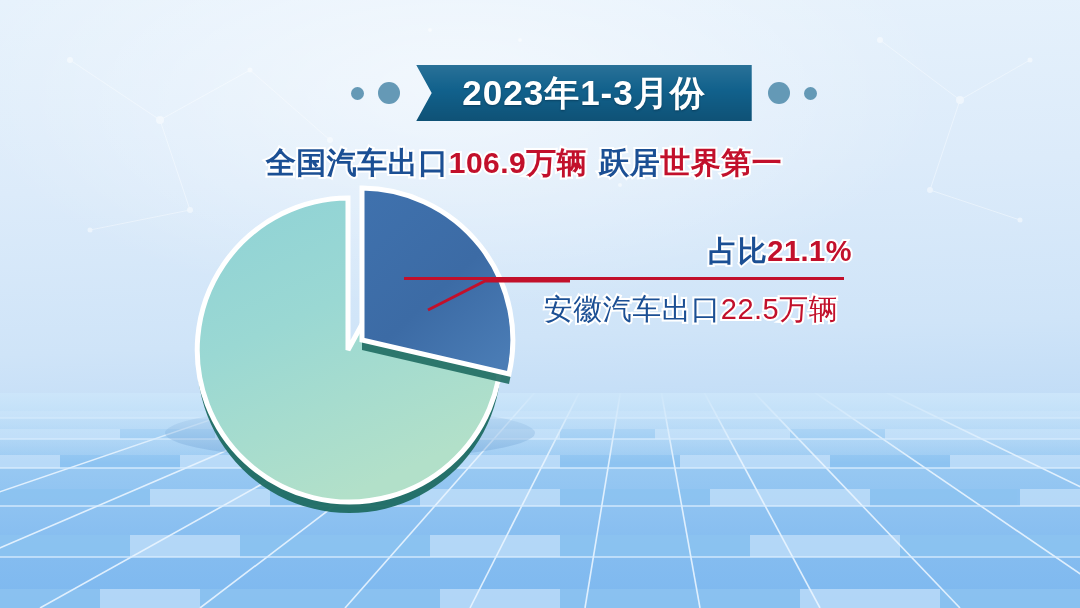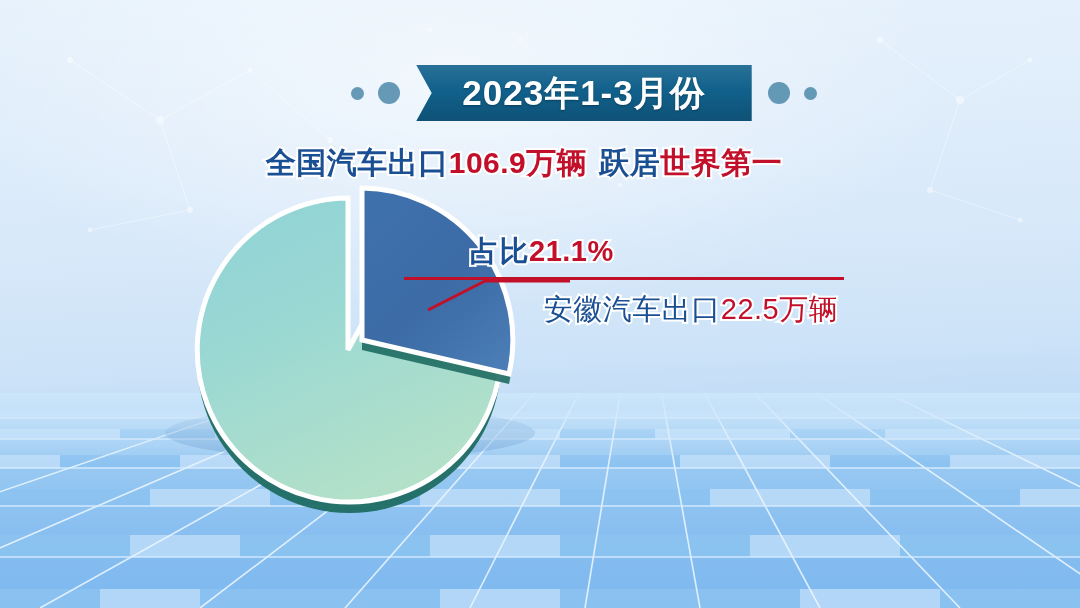--- a/index.html
+++ b/index.html
@@ -79,21 +79,21 @@
   .t-blue { color:#1b4f94; }
   .t-red  { color:#c2102b; }
   .sp { display:inline-block; width:12px; -webkit-text-stroke:0; }
 
   
   .pie-area { position:absolute; left:140px; top:175px; width:430px; height:360px; }
 
   
   .annot { position:absolute; left:470px; top:232px; width:460px; }
   .annot-line1 {
-    text-align:left; white-space:nowrap;
+    text-align:right; white-space:nowrap;
     font-size:29px; font-weight:bold; letter-spacing:.5px;
     padding-right:78px;
   }
   .annot-rule {
     position:absolute; left:-66px; top:45px; width:440px; height:3px;
     background:#c2102b;
   }
   .annot-line2 {
     margin-top:18px; text-align:center; white-space:nowrap;
     font-size:29px; font-weight:normal; letter-spacing:.5px;

